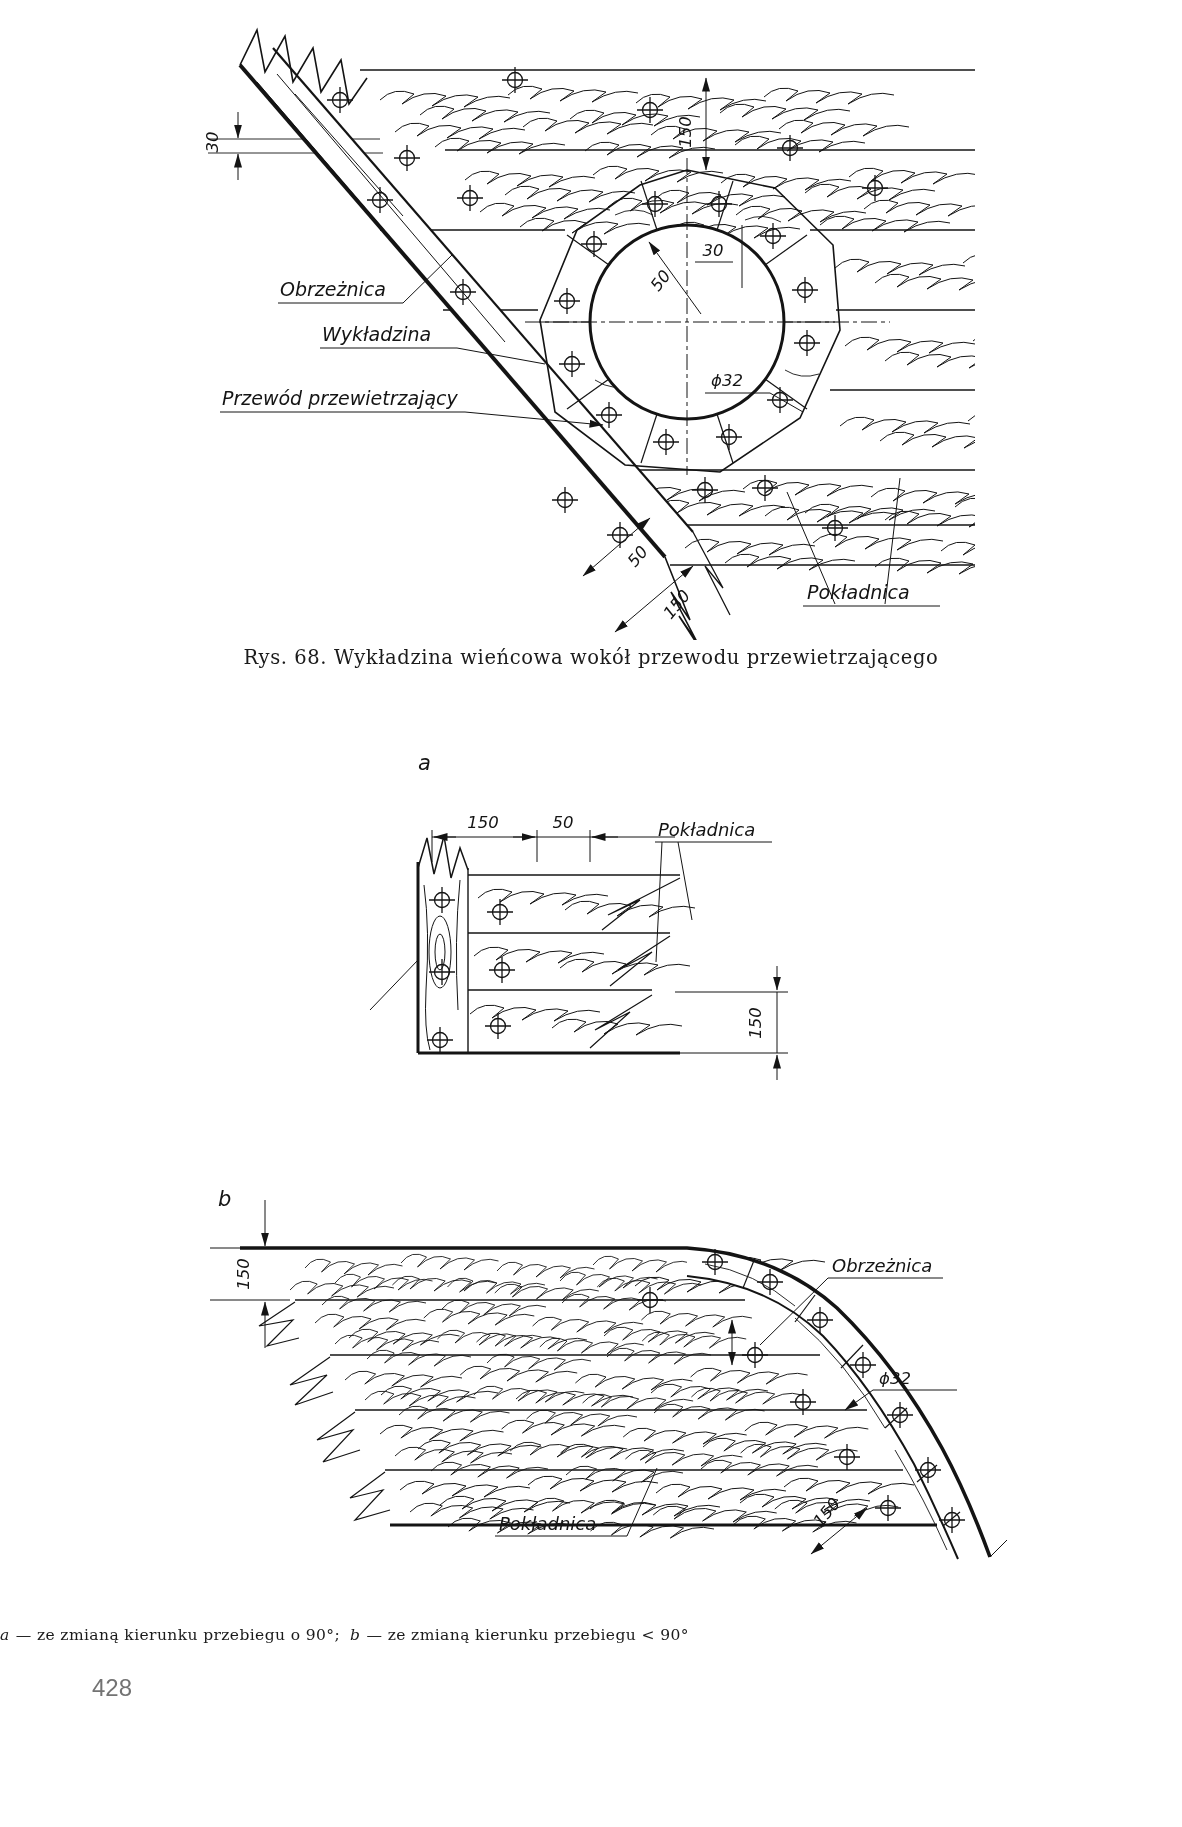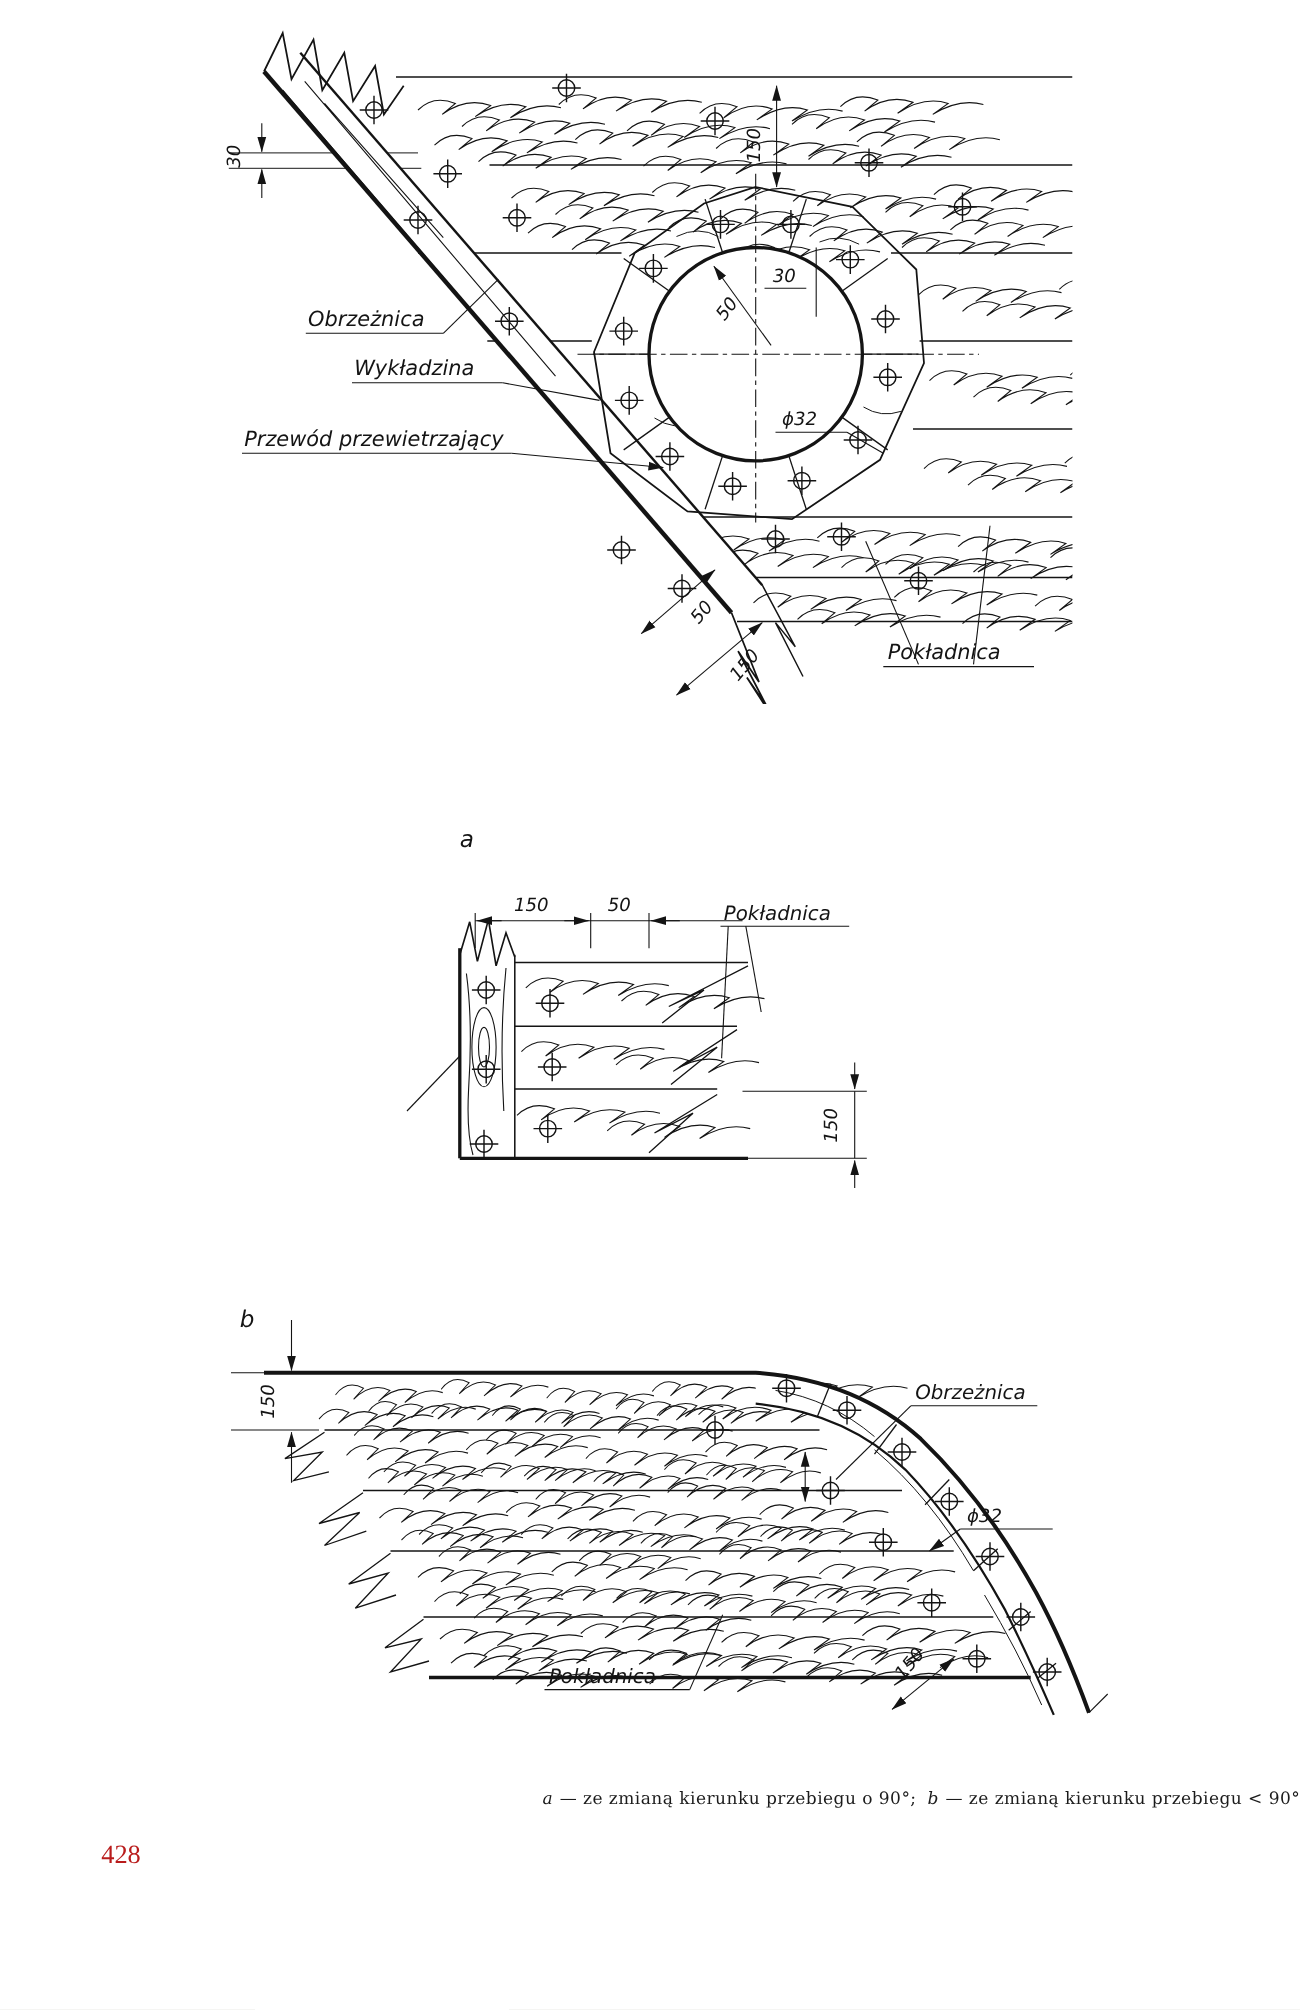--- a/index.html
+++ b/index.html
@@ -14,27 +14,27 @@
   text{fill:#141414;stroke:none;}
   .lbl{font-family:"DejaVu Sans",sans-serif;font-style:italic;font-size:19px;}
   .lbl-s{font-family:"DejaVu Sans",sans-serif;font-style:italic;font-size:18px;}
   .dim{font-family:"DejaVu Sans",sans-serif;font-style:italic;font-size:16.5px;}
   .part{font-family:"DejaVu Sans",sans-serif;font-style:italic;font-size:21px;}
   .caption{
     position:absolute;left:0;width:1182px;text-align:center;
     font-family:"DejaVu Serif",serif;font-size:19.5px;letter-spacing:0.6px;color:#1b1b1b;
   }
   .caption-sub{
-    position:absolute;left:0;width:1182px;text-align:right;
+    position:absolute;left:0;width:1182px;text-align:left;
     font-family:"DejaVu Serif",serif;font-size:15.5px;letter-spacing:0.4px;color:#1b1b1b;
   }
   .caption-sub .it{font-style:italic;margin-right:6px;}
   .caption-sub .sp{margin-right:10px;}
   .pagenum{
-    position:absolute;font-family:Liberation Serif, serif;font-size:24px;color:#b91c1c;
+    position:absolute;font-family:Liberation Sans, sans-serif;font-size:24px;color:#737373;
   }
 </style>
 </head>
 <body>
 
 <div class="page">
 
   <svg width="0" height="0">
     <defs>
       <path id="wv" d="M0 8 Q14 -6 34 2 L22 12 Q44 -4 66 4 L52 14 Q76 -2 98 5 L84 15 Q108 0 130 6"></path>
@@ -194,20 +194,21 @@
           <path d="M690 584 L642 472"></path>
           <path d="M740 584 L755 458"></path>
       </g>
       <text class="lbl" x="135" y="276">Obrzeżnica</text>
       <text class="lbl" x="177" y="321">Wykładzina</text>
       <text class="lbl" x="77" y="385">Przewód przewietrzający</text>
       <text class="lbl" x="662" y="579">Pokładnica</text>
     </g>
   </svg>
 
+  <div class="caption" style="top:646px;">Rys. 68. Wykładzina wieńcowa wokół przewodu przewietrzającego</div>
 
   <svg style="left:340px;top:690px;" width="460" height="450" viewBox="0 0 460 450">
 
     <text class="part" x="78" y="80">a</text>
 
     <g>
       <g class="ink" stroke-width="1">
         <path d="M92 147 H335"></path>
         <path d="M92 140 V172 M197 140 V172 M250 140 V172"></path>
         <path d="M116 147 L94 147" marker-end="url(#ah)"></path>

